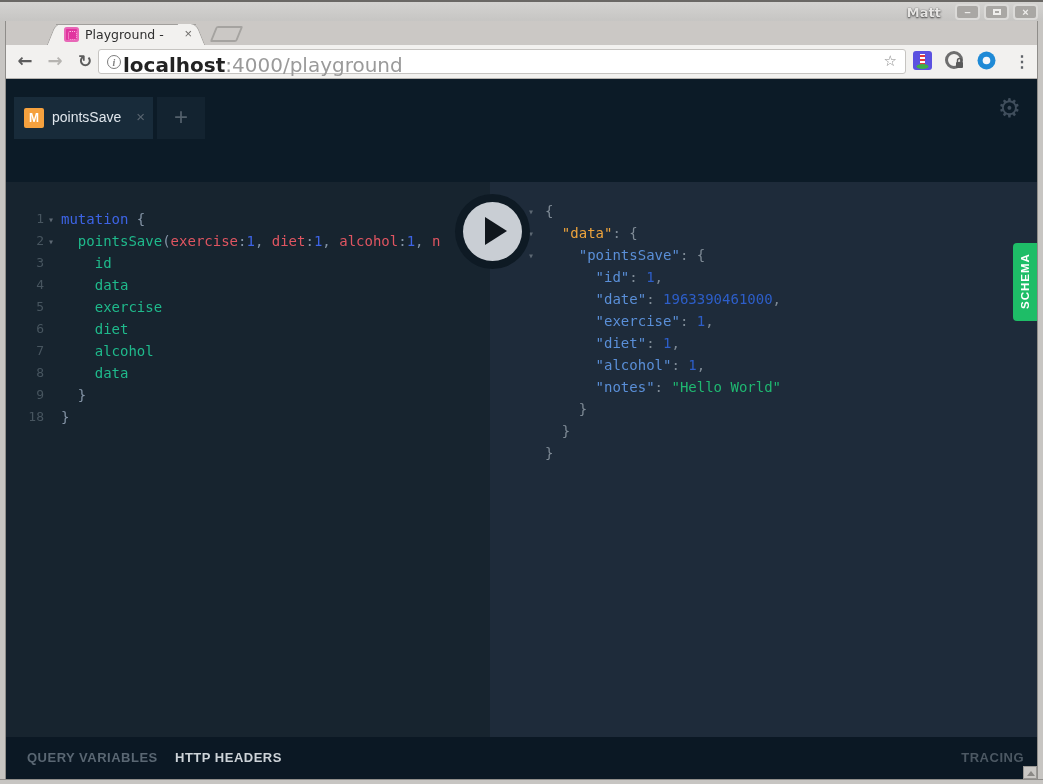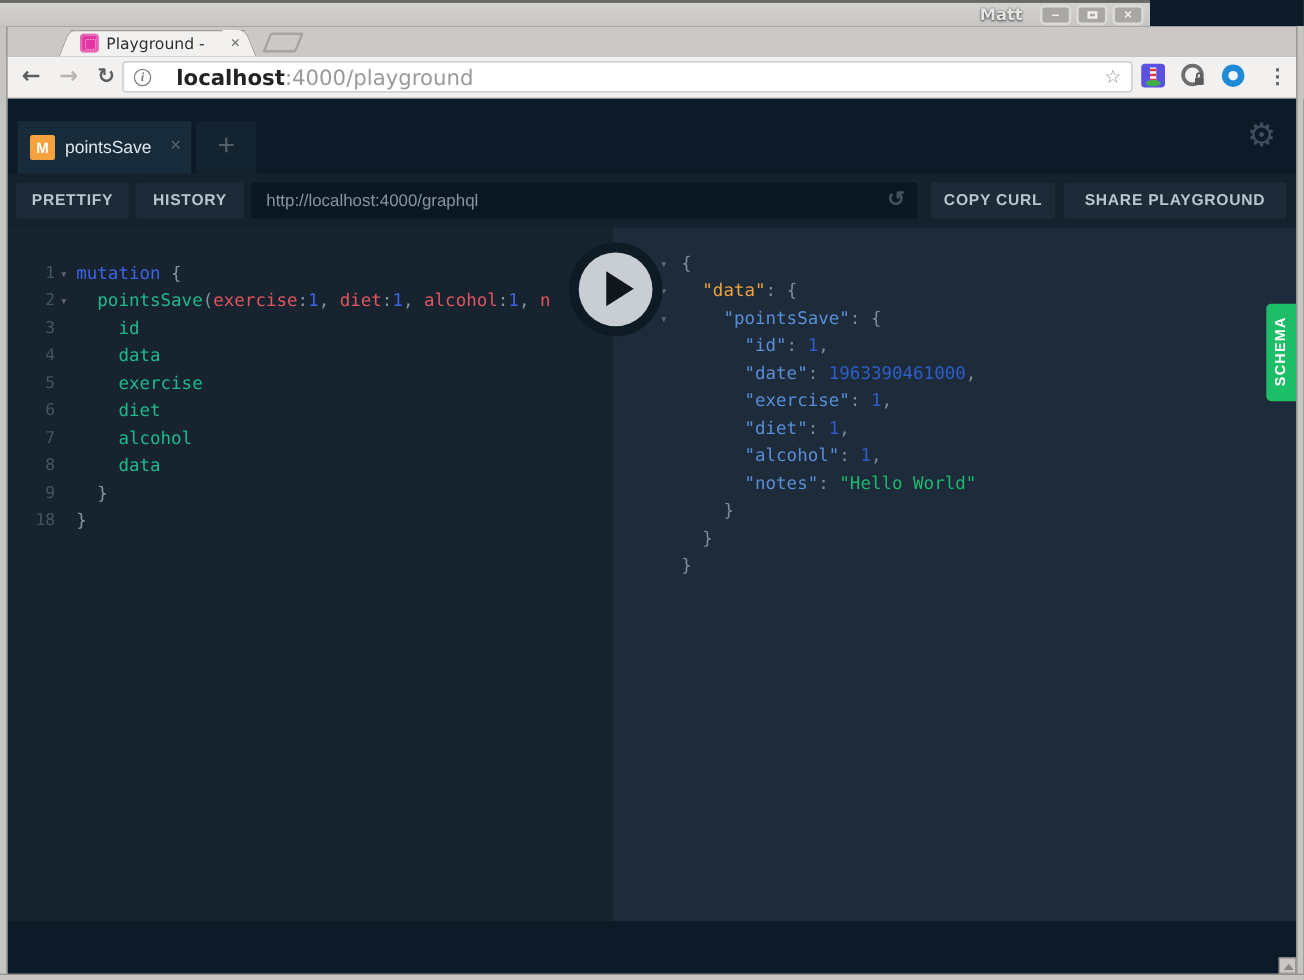--- a/index.html
+++ b/index.html
@@ -1,21 +1,21 @@
 <!DOCTYPE html>
 <html><head>
 <meta charset="utf-8">
 <style>
   * { margin:0; padding:0; box-sizing:border-box; }
   html,body { width:1043px; height:784px; overflow:hidden; background:#555; }
   body { font-family:"Liberation Sans", sans-serif; }
   .window { position:absolute; left:0; top:0; width:1043px; height:784px; background:#0c1b27; outline:1px solid #3e3c39; }
 
   
-  .titlebar { position:absolute; left:0; top:0; width:920px; height:21px;
+  .titlebar { position:absolute; left:0; top:0; width:1043px; height:21px;
     background:linear-gradient(#d4d3d1,#c6c5c3); border-top:2px solid #6a6865; }
   .wm-title { position:absolute; right:102px; top:3px; font-size:13px; font-weight:bold;
     color:#e6e5e3; text-shadow:0 1px 2px rgba(40,40,40,.85), 0 0 1px #555; font-family:"DejaVu Sans", sans-serif; }
   .wm-buttons { position:absolute; right:5px; top:2px; display:flex; gap:4px; }
   .wmb { width:25px; height:16px; background:#a9a7a4; border:2px solid #dbdad8; border-radius:4px;
     color:#efeeec; font-size:11px; font-weight:bold; display:flex; align-items:center; justify-content:center; line-height:1; }
   .wmb .sq { width:8px; height:6px; border:2px solid #efeeec; display:block; }
 
   
   .tabstrip { position:absolute; left:0; top:21px; width:1043px; height:24px; background:#cbc8c5; }
@@ -39,21 +39,21 @@
   .navbar { position:absolute; left:0; top:45px; width:1043px; height:34px; background:#f2f1ef; border-bottom:1px solid #b5b3b0;}
   .navbtn { position:absolute; top:3px; width:26px; height:26px; text-align:center; line-height:26px;
     font-size:18px; font-weight:bold; color:#5c5c5c; font-family:"DejaVu Sans", sans-serif; }
   .navbtn.disabled { color:#b6b4b1; }
   #nav-back { left:12px; } #nav-fwd { left:42px; } #nav-reload { left:72px; font-size:17px;}
   .urlbar { position:absolute; left:98px; top:4px; width:808px; height:25px; background:#fff;
     border:1px solid #c6c4c1; border-radius:3px; }
   .info-icon { position:absolute; left:8px; top:5px; width:14px; height:14px; border:1px solid #7d7d7d;
     border-radius:50%; color:#7d7d7d; font-size:10px; font-style:italic; font-weight:bold;
     text-align:center; line-height:13px; font-family:"Liberation Serif", serif; }
-  .urltext { position:absolute; left:42px; top:3px; font-size:17px; color:#9a9a9a; white-space:nowrap; font-family:"DejaVu Sans", sans-serif;}
+  .urltext { position:absolute; left:24px; top:3px; font-size:20px; color:#9a9a9a; white-space:nowrap; font-family:"DejaVu Sans", sans-serif;}
   .urltext b { color:#232323; font-weight:bold; }
   .star { position:absolute; right:8px; top:2px; font-size:15px; color:#8a8a8a; }
   .ext { position:absolute; top:5px; width:21px; height:21px; }
   #ext-lighthouse { left:912px; } #ext-privacy { left:944px; } #ext-blue { left:976px; }
   .kebab { position:absolute; left:1012px; top:4px; font-size:16px; color:#5f6368; font-weight:bold;
     width:20px; text-align:center; line-height:26px;}
 
   
   .pg { position:absolute; left:6px; top:79px; width:1031px; height:700px; background:#0c1b27; overflow:hidden; }
   .frame-l { position:absolute; left:0; top:21px; width:6px; bottom:0; background:#c7c5c2; border-right:1px solid #8f8d8a; }
@@ -196,30 +196,20 @@
     <div class="pg-header">
       <div class="sess-tab">
         <span class="sess-badge">M</span>
         <span class="sess-label">pointsSave</span>
         <span class="sess-close">×</span>
       </div>
       <div class="plus-tab">+</div>
       <span class="gear">⚙</span>
     </div>
 
-    <div class="pg-toolbar">
-      <div class="pbtn" id="btn-prettify">PRETTIFY</div>
-      <div class="pbtn" id="btn-history">HISTORY</div>
-      <div class="endpoint">
-        <input readonly="" value="http://localhost:4000/graphql" style="">
-        <span class="ep-reload">↺</span>
-      </div>
-      <div class="pbtn" id="btn-copycurl">COPY CURL</div>
-      <div class="pbtn" id="btn-share">SHARE PLAYGROUND</div>
-    </div>
 
     <div class="pane-editor" id="editor-code">
         <div class="cline"><span class="ln">1</span><span class="fold-a">▾</span><span class="ctext"><span class="tk-kw">mutation</span><span class="tk-pun"> {</span></span></div>
         <div class="cline"><span class="ln">2</span><span class="fold-a">▾</span><span class="ctext"><span>  </span><span class="tk-fld">pointsSave</span><span class="tk-pun">(</span><span class="tk-arg">exercise</span><span class="tk-pun">:</span><span class="tk-num">1</span><span class="tk-pun">, </span><span class="tk-arg">diet</span><span class="tk-pun">:</span><span class="tk-num">1</span><span class="tk-pun">, </span><span class="tk-arg">alcohol</span><span class="tk-pun">:</span><span class="tk-num">1</span><span class="tk-pun">, </span><span class="tk-arg">n</span></span></div>
         <div class="cline"><span class="ln">3</span><span class="ctext"><span>    </span><span class="tk-fld">id</span></span></div>
         <div class="cline"><span class="ln">4</span><span class="ctext"><span>    </span><span class="tk-fld">data</span></span></div>
         <div class="cline"><span class="ln">5</span><span class="ctext"><span>    </span><span class="tk-fld">exercise</span></span></div>
         <div class="cline"><span class="ln">6</span><span class="ctext"><span>    </span><span class="tk-fld">diet</span></span></div>
         <div class="cline"><span class="ln">7</span><span class="ctext"><span>    </span><span class="tk-fld">alcohol</span></span></div>
         <div class="cline"><span class="ln">8</span><span class="ctext"><span>    </span><span class="tk-fld">data</span></span></div>
@@ -243,20 +233,25 @@
 
     <div class="playbtn">
       <span class="inner"></span>
       <span class="tri"></span>
     </div>
 
     <div class="schema-tab">
       <span>SCHEMA</span>
     </div>
 
+    <div class="pg-bottom">
+      <span class="pgb-item" id="qv">QUERY VARIABLES</span>
+      <span class="pgb-item" id="hh">HTTP HEADERS</span>
+      <span class="pgb-item" id="tracing">TRACING</span>
+    </div>
   </div>
 
   <div class="frame-l"></div>
   <div class="frame-r"></div>
   <div class="frame-b"></div>
   <div class="corner-btn">
     <span class="tri-up"></span>
   </div>
 
 </div>

